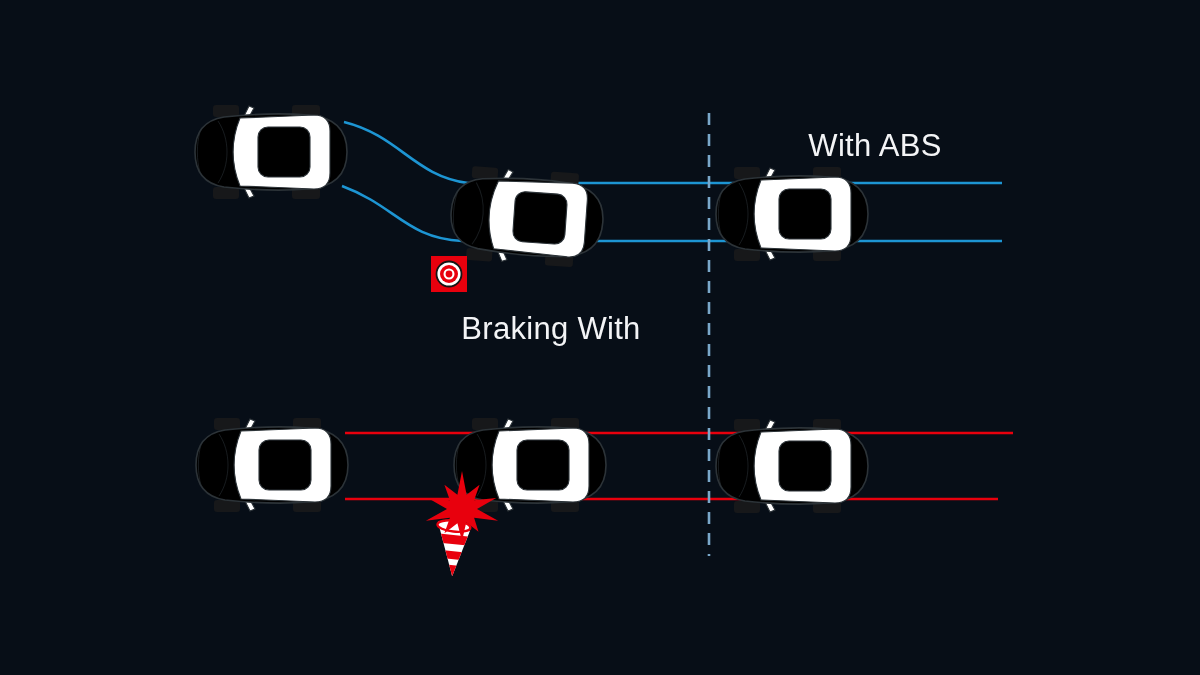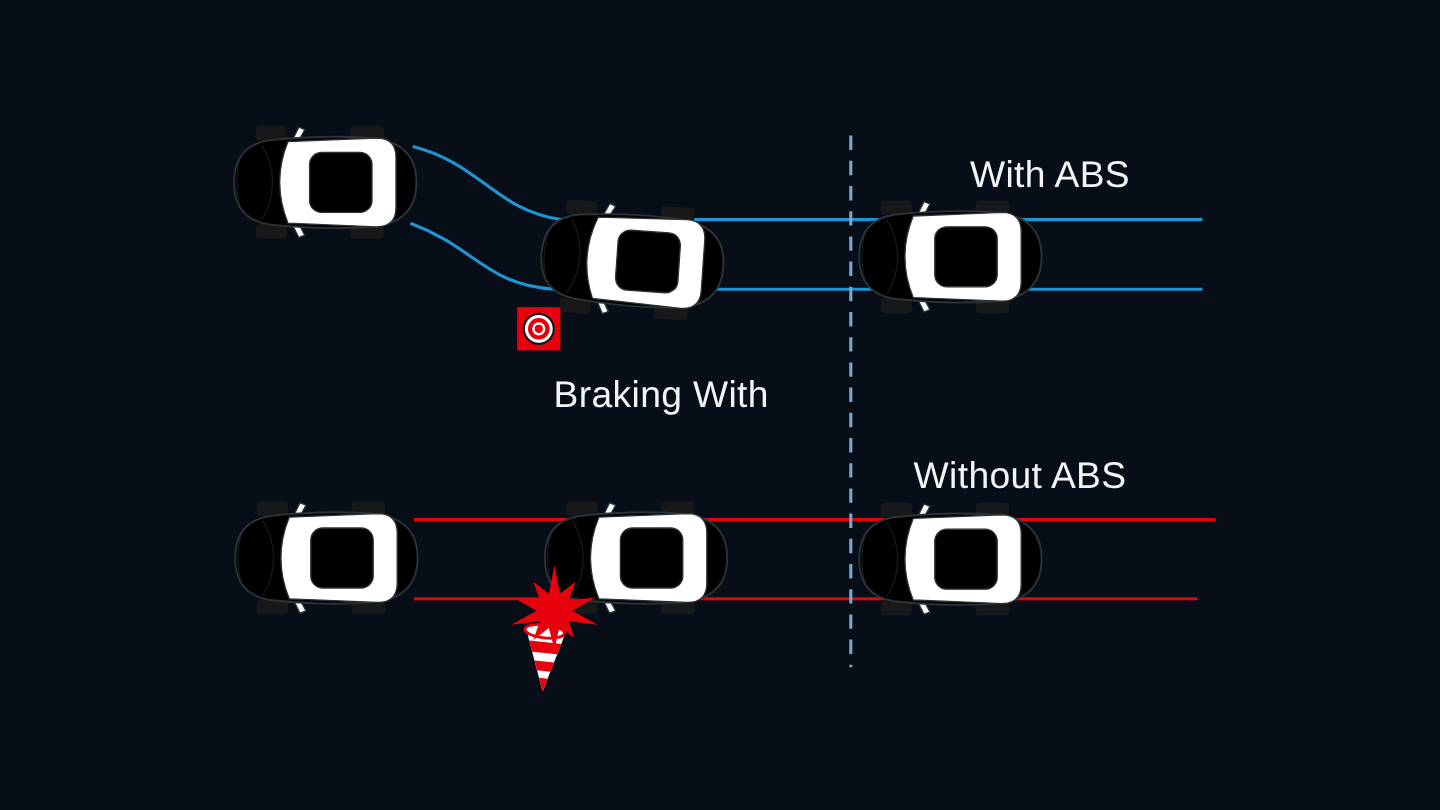--- a/index.html
+++ b/index.html
@@ -107,15 +107,14 @@
         <rect class="red-fill" x="-22" y="16" width="44" height="14"></rect>
       </g>
       <ellipse cx="-0.5" cy="-23" rx="16.5" ry="5.5" fill="#ffffff" stroke="#e8000d" stroke-width="2.4"></ellipse>
     </g>
 
     <polygon class="red-fill" points="462,471 466.6,494.7 479.6,484.7 474.1,500.2 496.2,497.9 477,509 498.1,520.7 474.1,517.8 478.5,531.7 466.3,522.3 462,541 457.4,523.3 444.4,533.3 449.9,517.8 425.9,520.7 447,509 427.8,497.9 449.9,500.2 444.4,484.7 457.4,494.7"></polygon>
   </svg>
 
   <div class="diagram-label" style="left:875px;top:129px;">With ABS</div>
   <div class="diagram-label" style="left:551px;top:312px;">Braking With</div>
-  <div class="diagram-label" style="left:850px;top:380px;">Without ABS</div>
 
 </div>
 
 </body></html>

